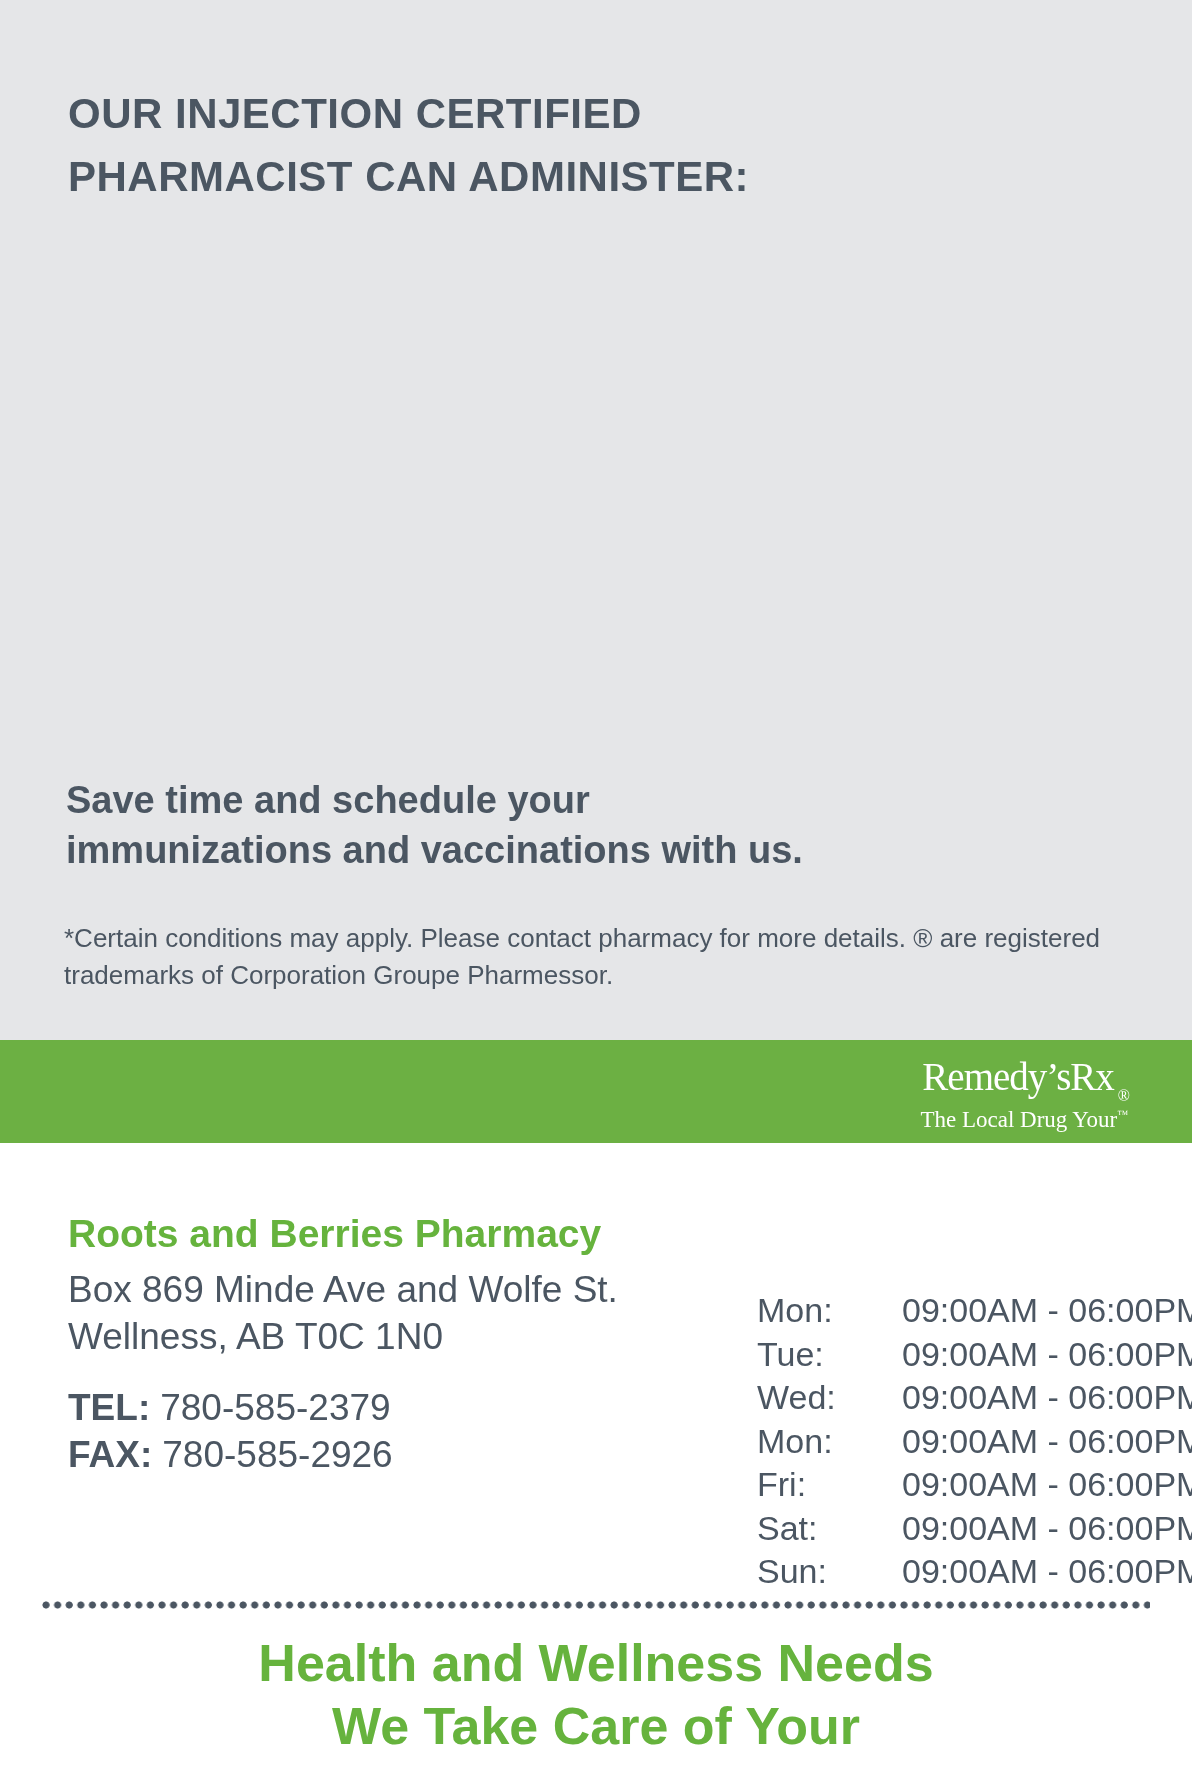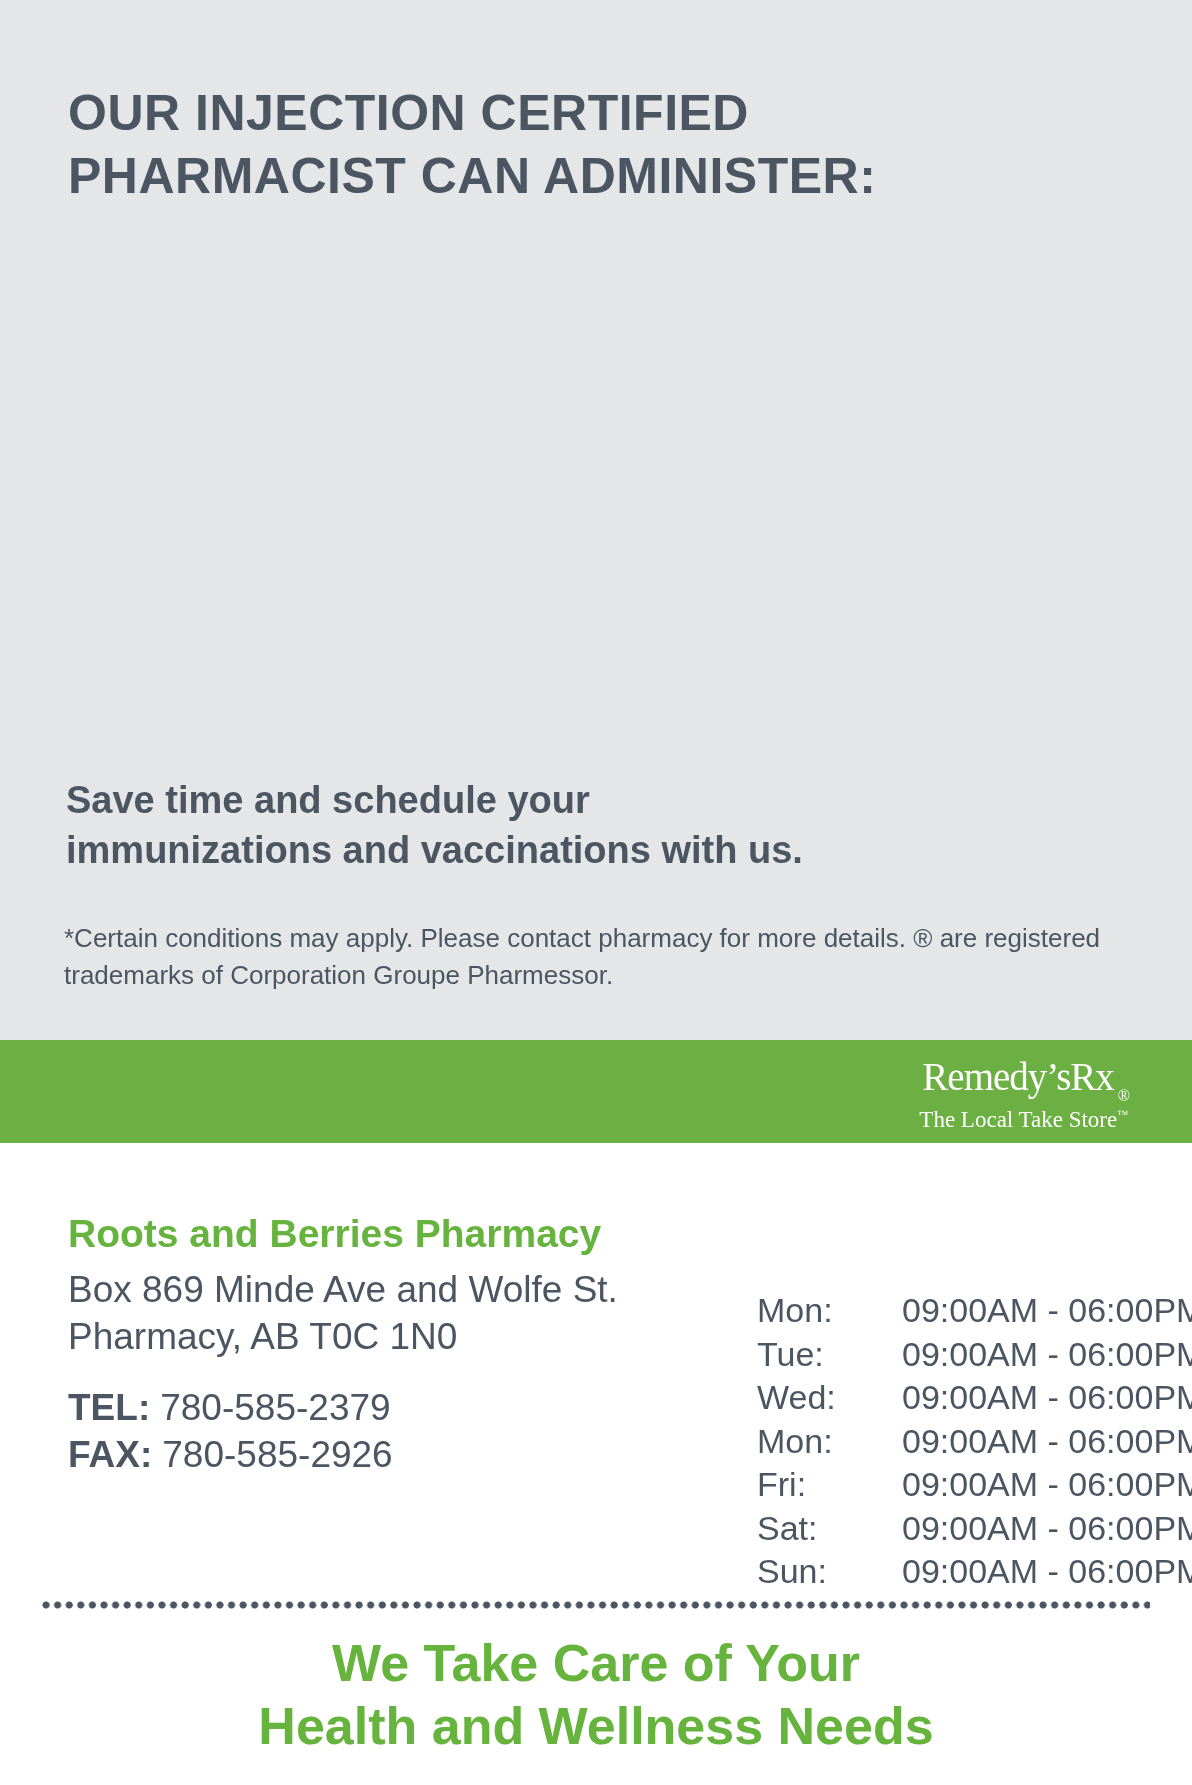--- a/index.html
+++ b/index.html
@@ -14,21 +14,21 @@
   
   .hero-panel {
     position: absolute;
     left: 0; top: 0;
     width: 1192px; height: 1040px;
     background: #e5e6e8;
   }
   .hero-heading {
     position: absolute;
     left: 68px; top: 82px;
-    font-size: 50px;
+    font-size: 42px;
     line-height: 63px;
     font-weight: bold;
     letter-spacing: 0.5px;
     color: #4b5662;
   }
   .hero-subheading {
     position: absolute;
     left: 66px; top: 775px;
     font-size: 38px;
     line-height: 50px;
@@ -156,30 +156,30 @@
     <div class="hero-disclaimer">*Certain conditions may apply. Please contact pharmacy for more details. ® are registered trademarks of Corporation Groupe Pharmessor.</div>
   </div>
 
   <div class="brand-bar">
     <div class="logo-block">
       <div class="logo-main-row">
         <span class="logo-wordmark">Remedy’sRx</span>
         <span class="logo-reg">®</span>
       </div>
       <div class="logo-tagline">
-        <span>The Local Take Store</span><span class="tm">™</span>
+        <span>The Local Drug Your</span><span class="tm">™</span>
       </div>
     </div>
   </div>
 
   <div class="pharmacy-name">Roots and Berries Pharmacy</div>
 
   <div class="pharmacy-address">
     <div>Box 869 Minde Ave and Wolfe St.</div>
-    <div>Pharmacy, AB T0C 1N0</div>
+    <div>Wellness, AB T0C 1N0</div>
   </div>
 
   <div class="pharmacy-phones">
     <div>
       <span class="phone-label">TEL:</span><span>780-585-2379</span>
     </div>
     <div>
       <span class="phone-label">FAX:</span><span>780-585-2926</span>
     </div>
   </div>
@@ -211,17 +211,17 @@
     </div>
     <div class="hours-row">
       <span class="hours-day">Sun:</span>
       <span class="hours-time">09:00AM - 06:00PM</span>
     </div>
   </div>
 
   <div class="dotted-divider"></div>
 
   <div class="footer-tagline">
+    <div>Health and Wellness Needs</div>
     <div>We Take Care of Your</div>
-    <div>Health and Wellness Needs</div>
   </div>
 
 </div>
 
 </body></html>

